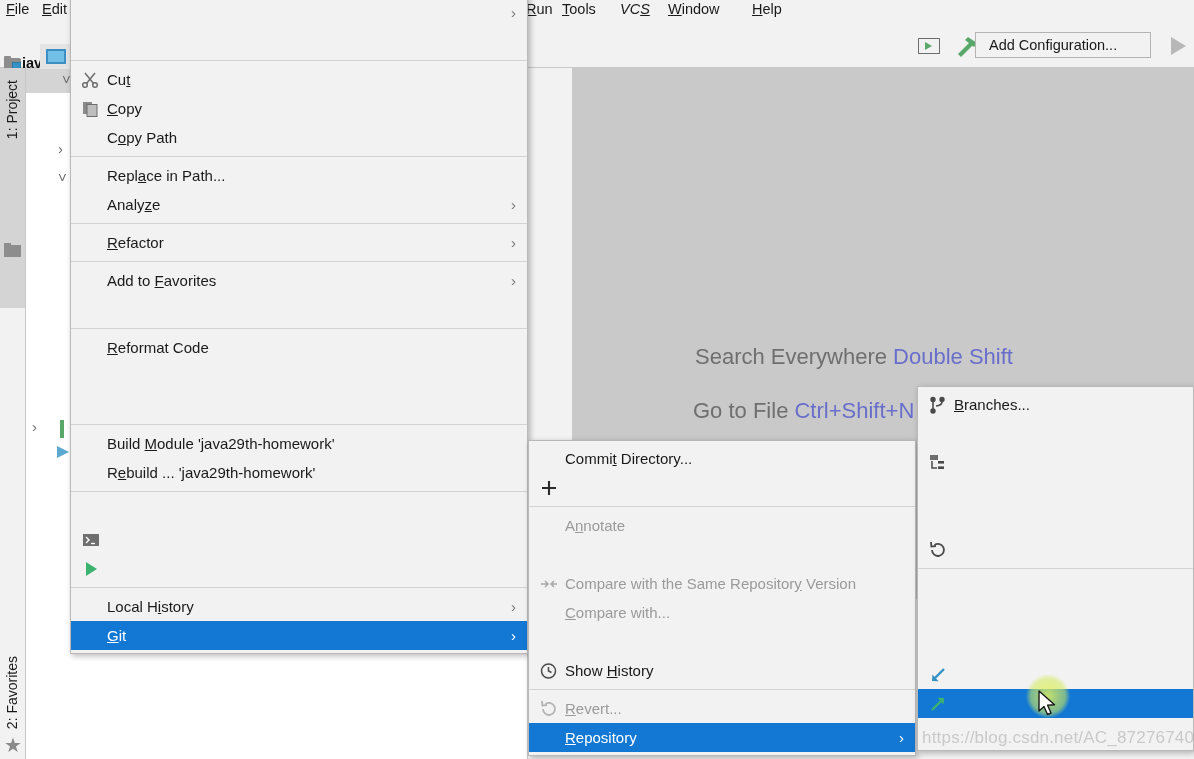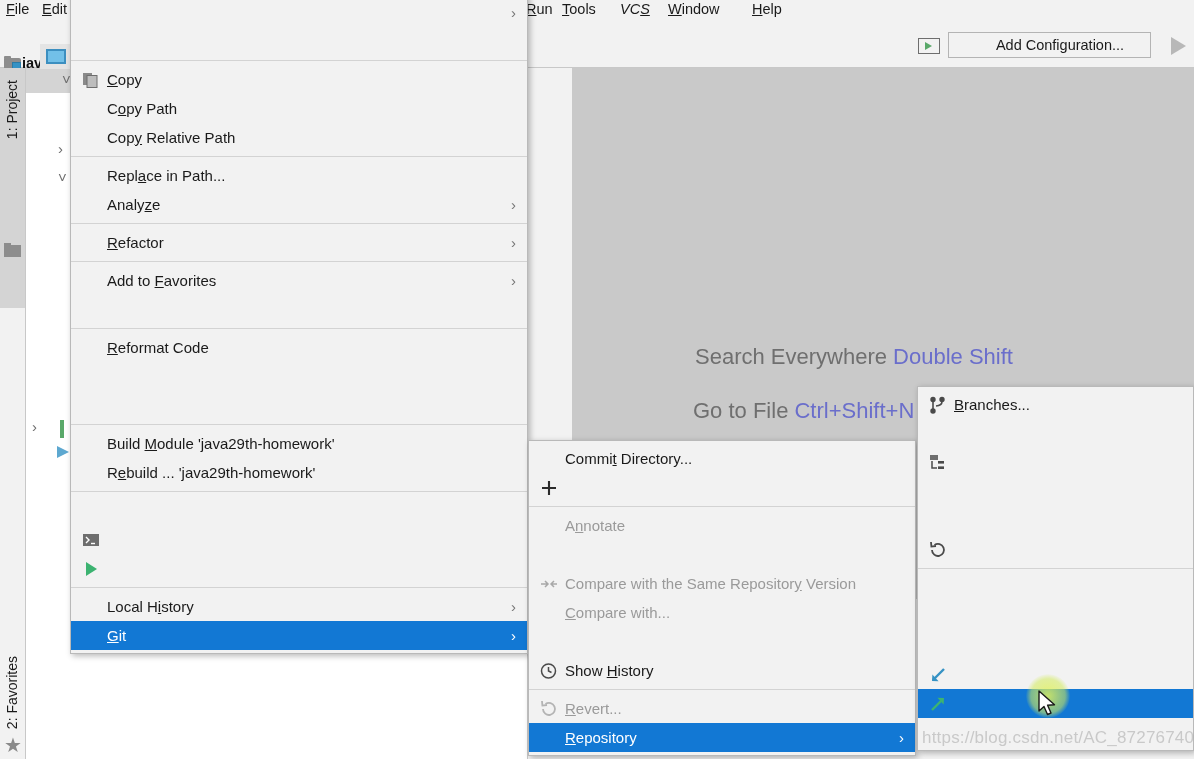--- a/index.html
+++ b/index.html
@@ -26,23 +26,23 @@
   .proj-label{
     position:absolute; left:22px; top:33px; font-size:14.5px; font-weight:bold; color:#111;
   }
   .folder-ic{
     position:absolute; left:4px; top:34px; width:18px; height:14px;
   }
   .folder-ic .f-body{ position:absolute; left:0; top:2px; width:17px; height:12px; background:#8d8d8d; border-radius:1px 2px 2px 2px;}
   .folder-ic .f-tab{ position:absolute; left:0; top:0px; width:7px; height:3px; background:#8d8d8d; border-radius:1px;}
   .folder-ic .f-blue{ position:absolute; left:8px; top:6px; width:9px; height:9px; background:#3592c4; border:1px solid #2b7aa5;}
   .tb-runcfg{
-    position:absolute; right:43px; top:10px; width:203px; height:26px;
+    position:absolute; right:43px; top:10px; width:176px; height:26px;
     background:#f2f2f2; border:1px solid #b4b4b4;
-    font-size:14.5px; color:#1a1a1a; line-height:24px; padding-left:21px;text-align:center;
+    font-size:14.5px; color:#1a1a1a; line-height:24px; padding-left:13px;
   }
   .tb-icon-screen{ position:absolute; right:254px; top:16px; width:22px; height:16px; border:1.6px solid #6e6e6e;}
   .tb-icon-screen .tri{ position:absolute; left:6px; top:3px; width:0;height:0;border-left:7px solid #59a869;border-top:4.5px solid transparent;border-bottom:4.5px solid transparent;}
   .tb-hammer{ position:absolute; right:214px; top:12px; width:26px; height:24px;}
   .tb-playarrow{ position:absolute; right:8px; top:15px; width:0;height:0;border-left:15px solid #b8b8b8;border-top:9px solid transparent;border-bottom:9px solid transparent;}
 
   .leftbar{
     position:absolute; left:0; top:68px; width:26px; height:691px;
     background:#f2f2f2; border-right:1px solid #c8c8c8;
   }
@@ -199,26 +199,35 @@
       <span>Go to File </span><span class="hint-key">Ctrl+Shift+N</span>
     </div>
   </div>
 
   <div class="menu" id="menu1">
       <div class="mrow"><span class="lbl"></span><span class="arrow">›</span></div>
       <div class="mrow"><span class="lbl"></span></div>
       <div class="msep"></div>
       <div class="mrow"><span class="mico">
           <svg class="ic-svg" width="20" height="18" viewBox="0 0 20 18">
+            <g stroke="#6e6e6e" stroke-width="1.5" fill="none">
+              <circle cx="4" cy="14" r="2.3"></circle>
+              <circle cx="14" cy="14" r="2.3"></circle>
+              <path d="M5.5 12.5 L14 2"></path>
+              <path d="M12.5 12.5 L4 2"></path>
+            </g>
+          </svg>
+        </span><span class="lbl">Cu<u>t</u></span><span class="acc"></span></div>
+      <div class="mrow"><span class="mico">
+          <svg class="ic-svg" width="20" height="18" viewBox="0 0 20 18">
             <rect x="2" y="2" width="9" height="12" fill="#8a8a8a"></rect>
             <rect x="6" y="4.5" width="10" height="12" fill="#bdbdbd" stroke="#6e6e6e"></rect>
           </svg>
         </span><span class="lbl"><u>C</u>opy</span><span class="acc"></span></div>
       <div class="mrow"><span class="lbl">C<u>o</u>py Path</span><span class="acc"></span></div>
-      <div class="mrow"><span class="lbl">Cop<u>y</u> Relative Path</span><span class="acc"></span></div>
       <div class="msep"></div>
       <div class="mrow"><span class="lbl">Repl<u>a</u>ce in Path...</span><span class="acc"></span></div>
       <div class="mrow"><span class="lbl">Analy<u>z</u>e</span><span class="arrow">›</span></div>
       <div class="msep"></div>
       <div class="mrow"><span class="lbl"><u>R</u>efactor</span><span class="arrow">›</span></div>
       <div class="msep"></div>
       <div class="mrow"><span class="lbl">Add to <u>F</u>avorites</span><span class="arrow">›</span></div>
       <div class="mrow"><span class="lbl"></span><span class="acc"></span></div>
       <div class="msep"></div>
       <div class="mrow"><span class="lbl"><u>R</u>eformat Code</span><span class="acc"></span></div>

